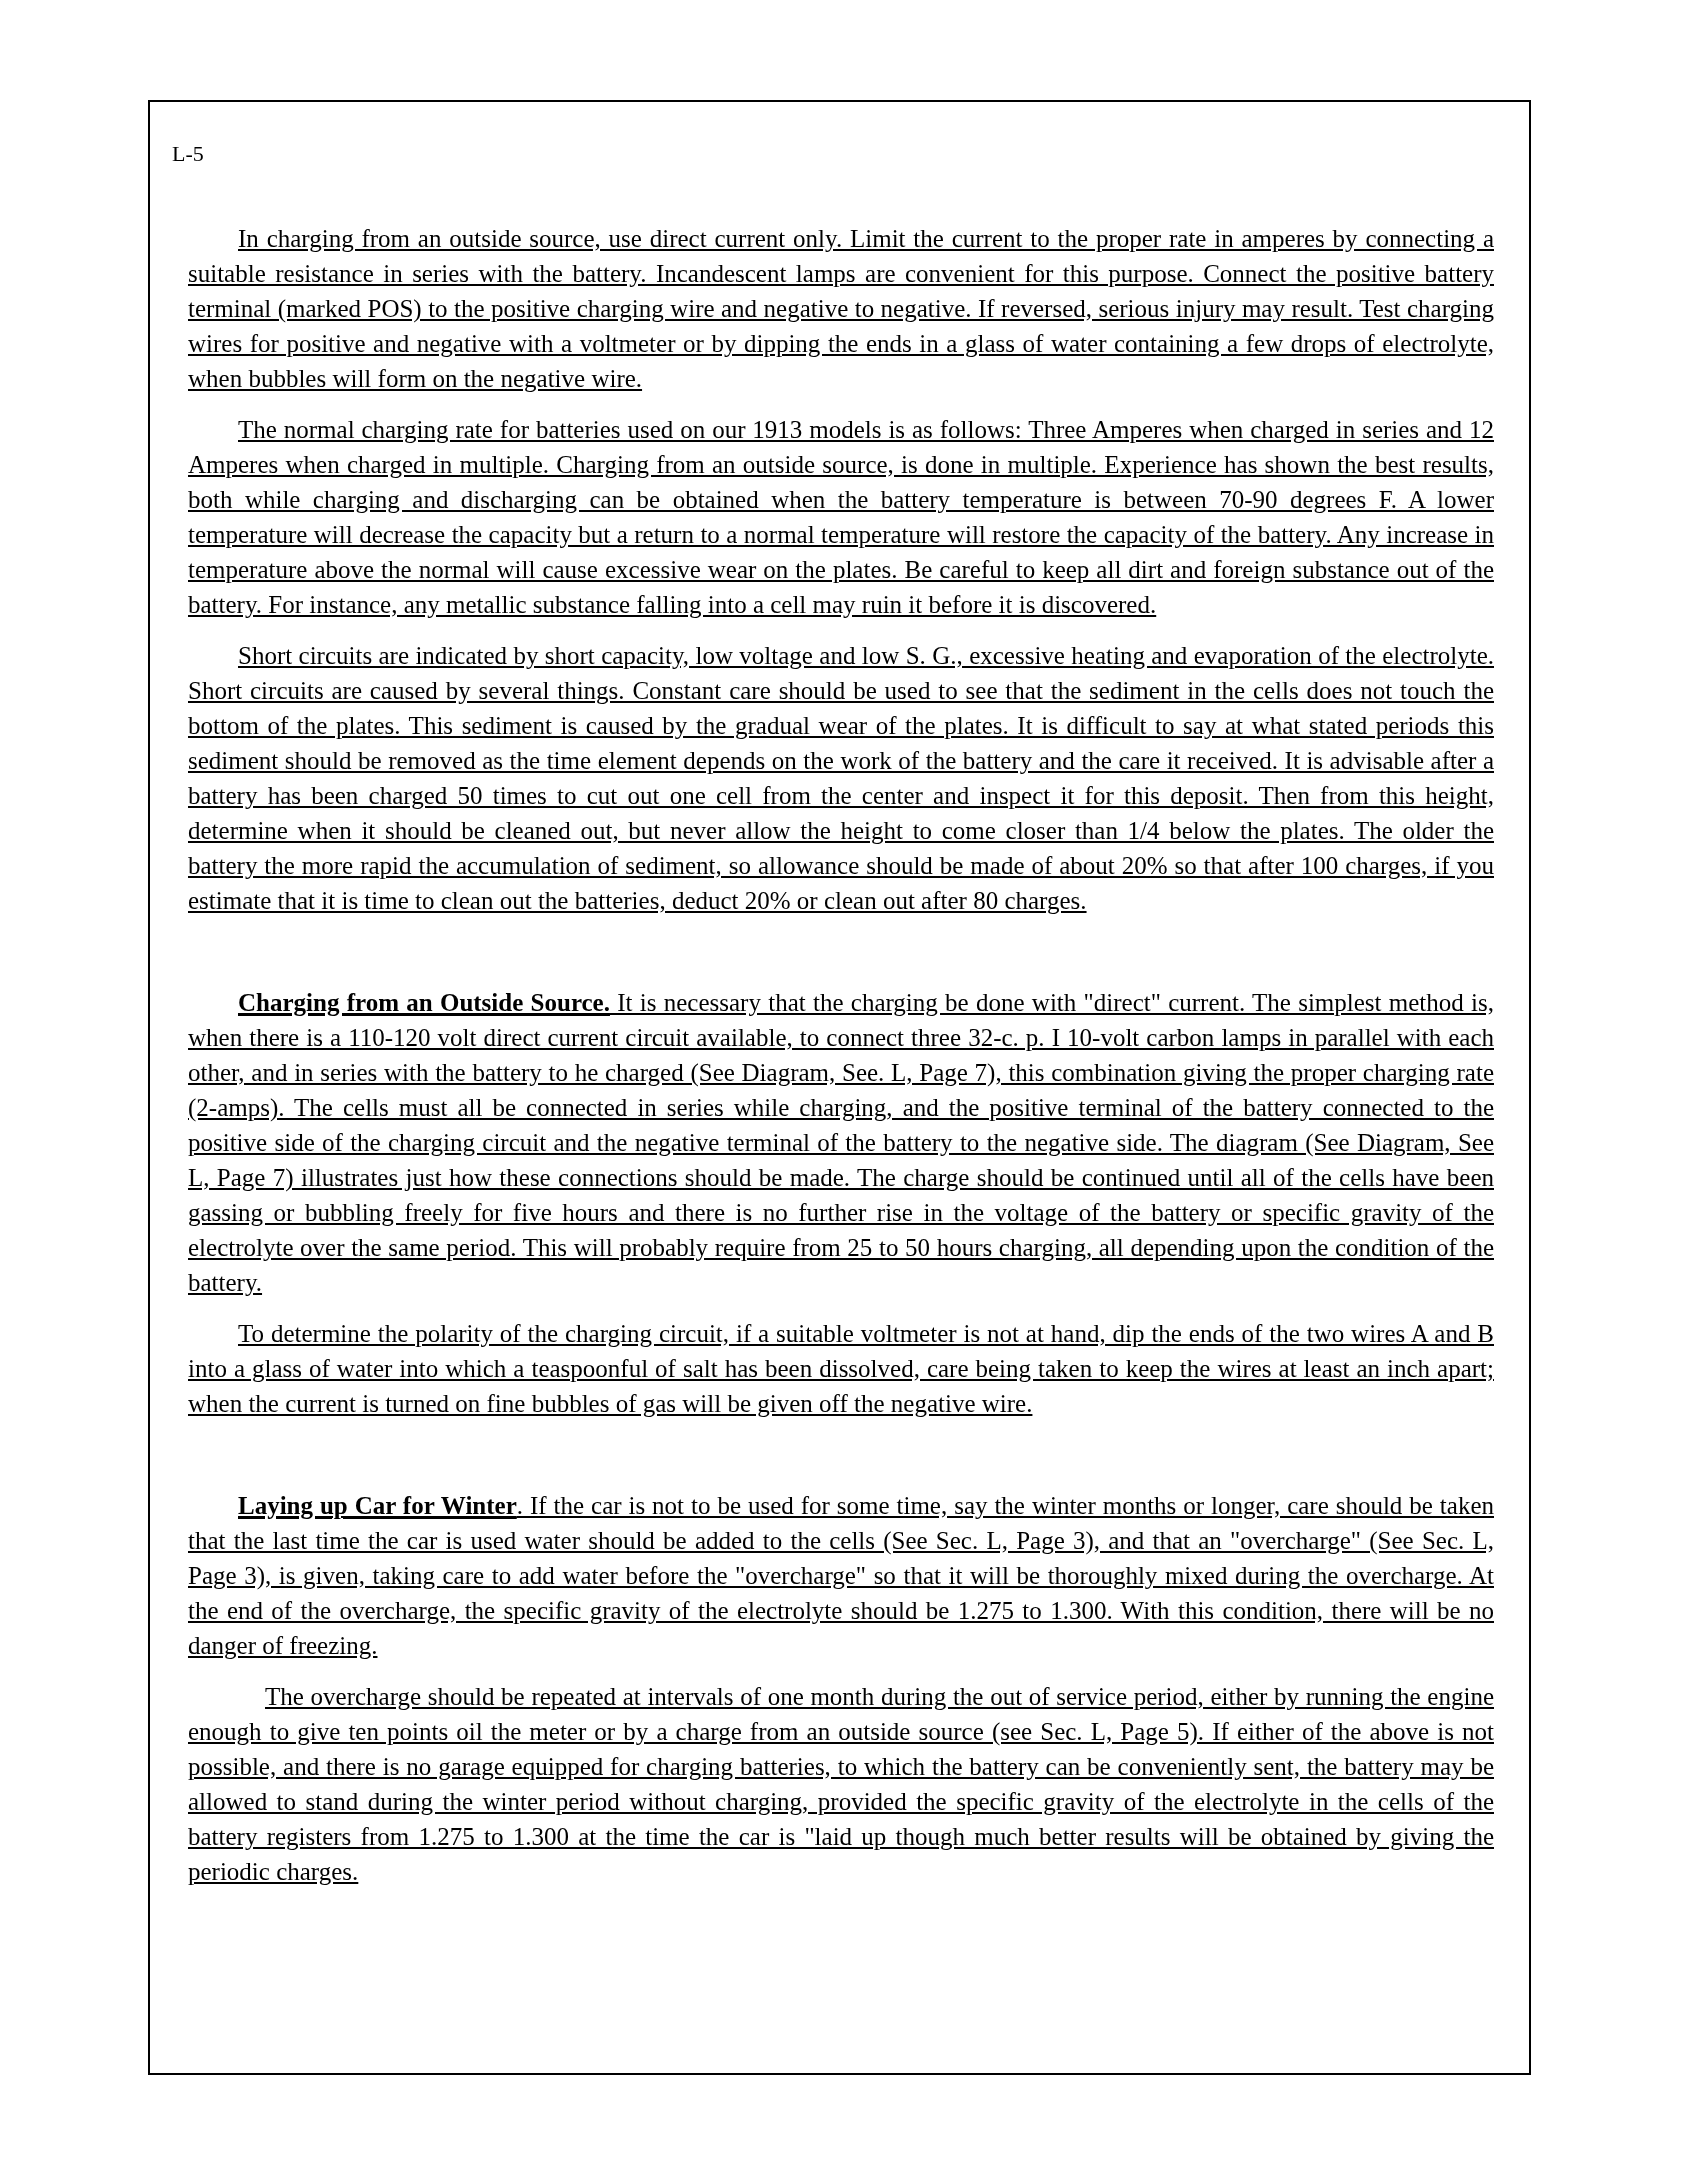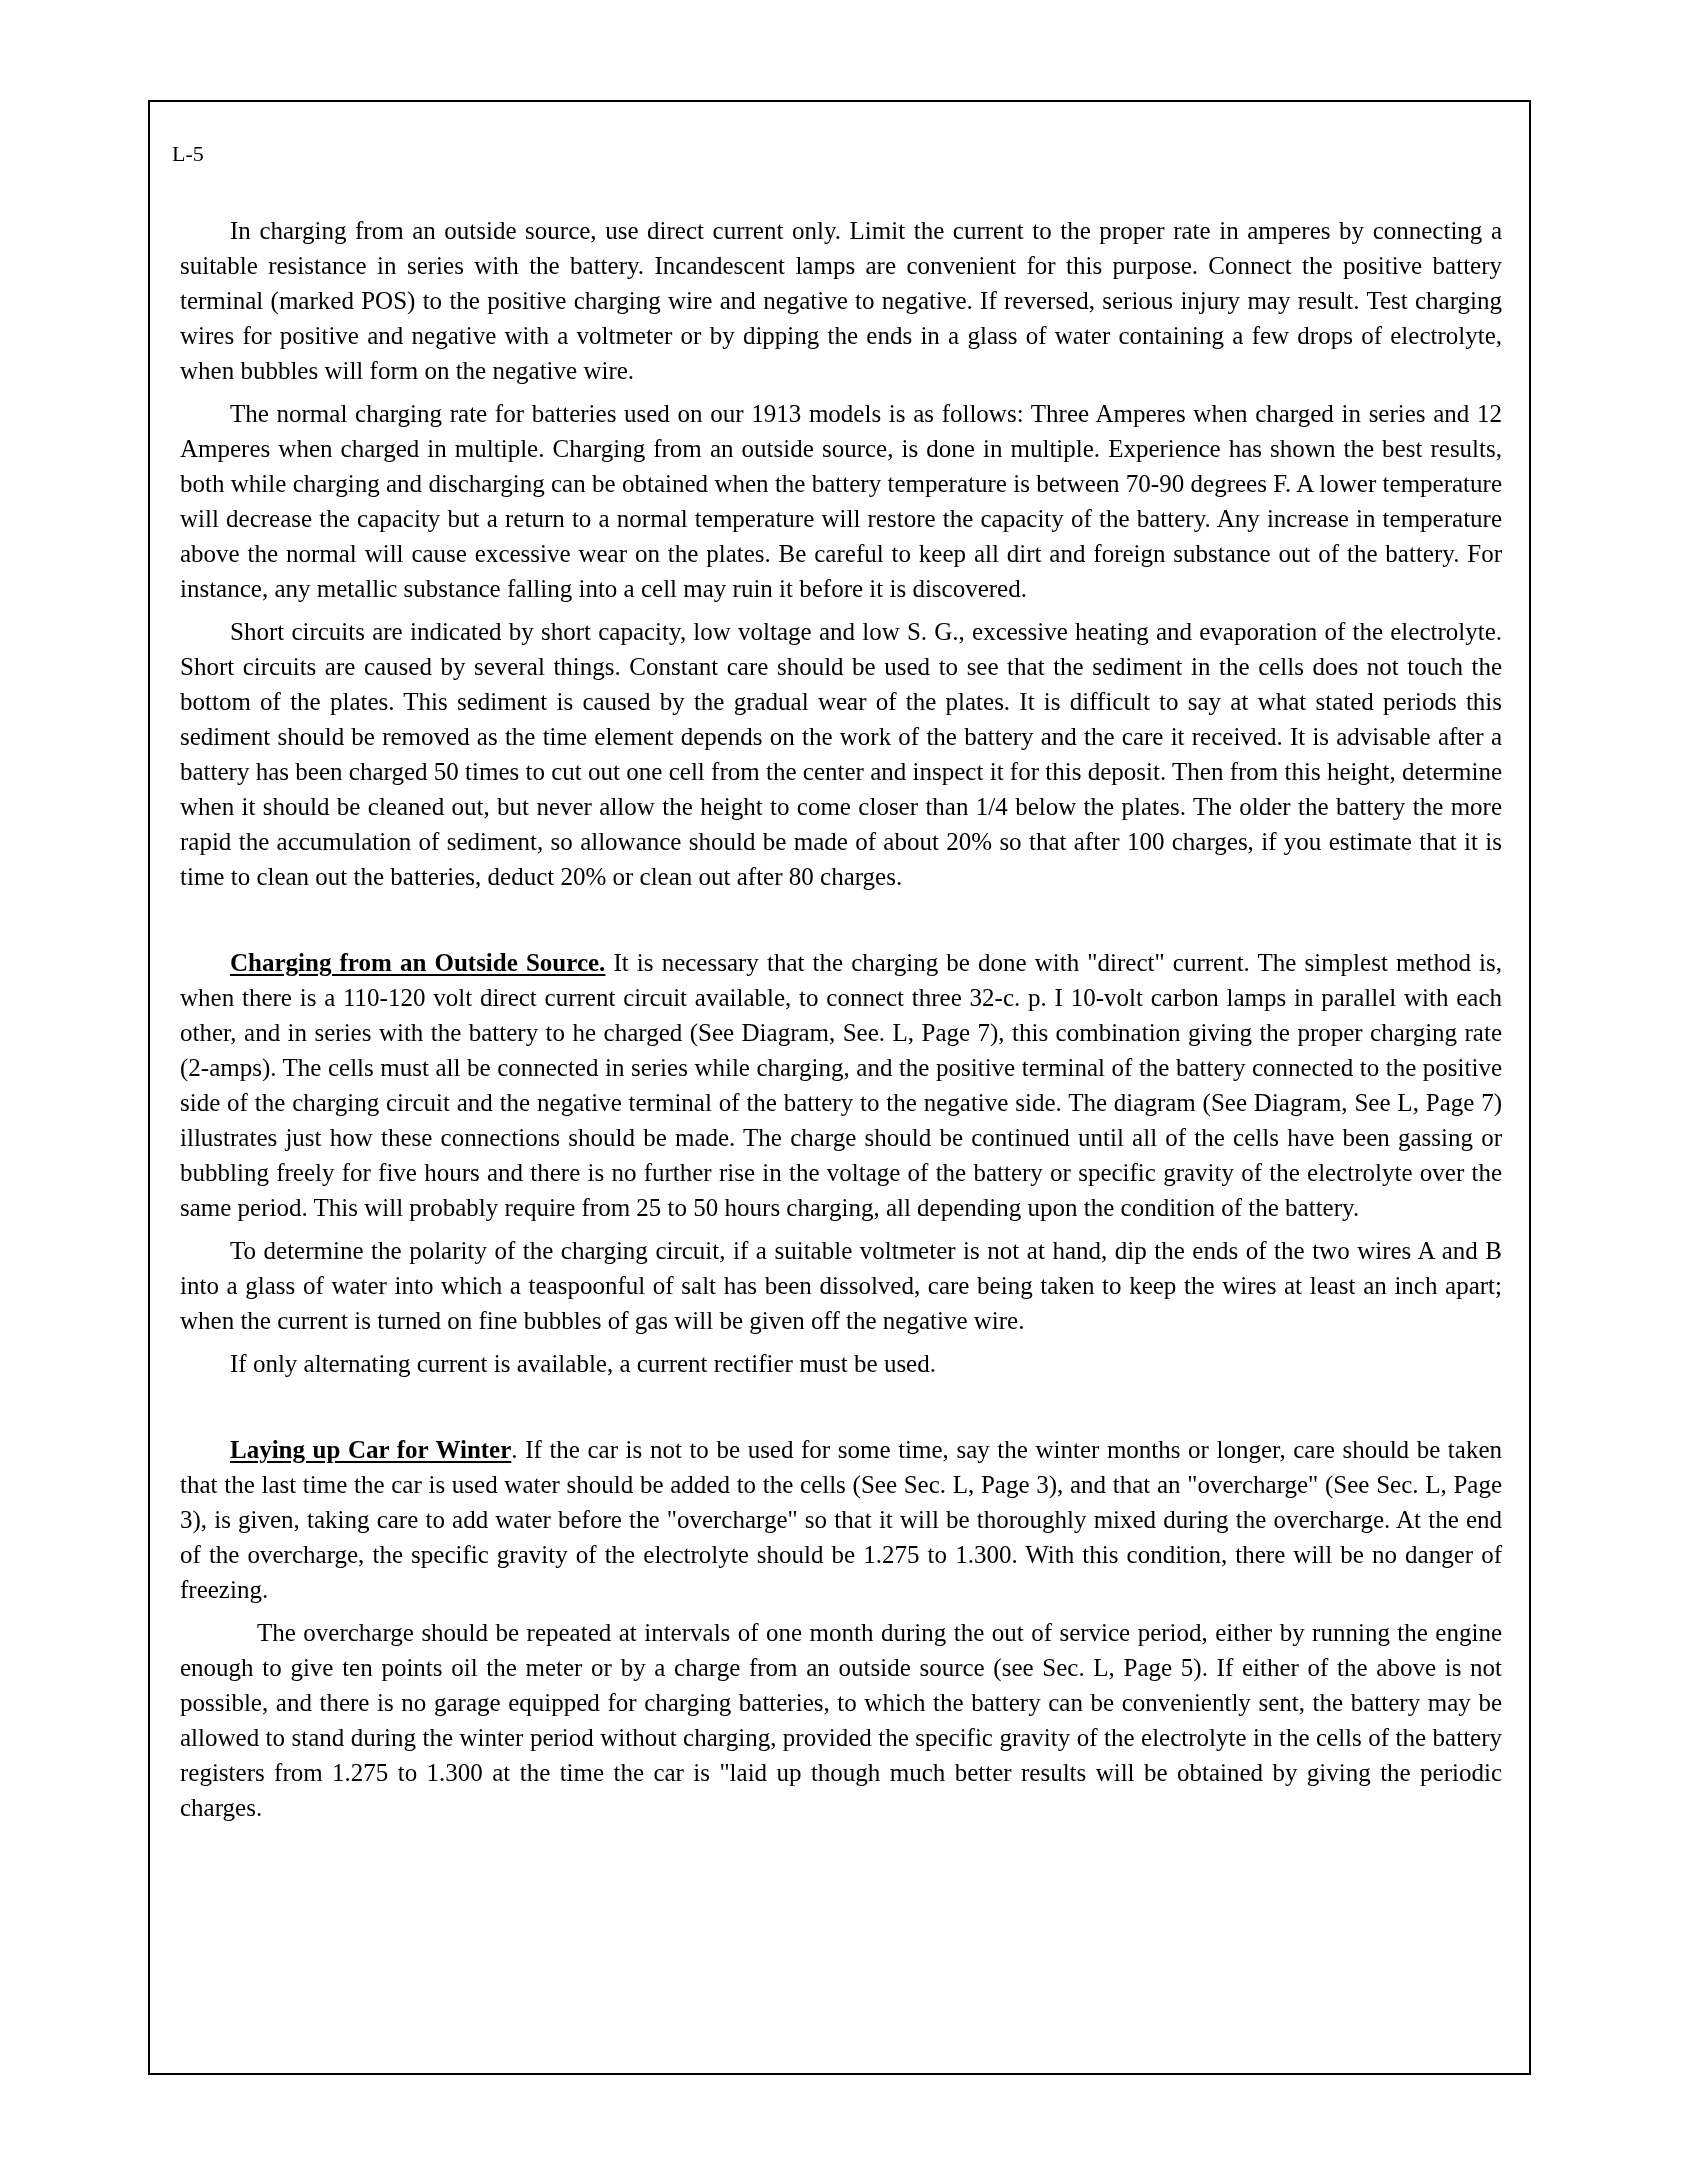--- a/index.html
+++ b/index.html
@@ -33,23 +33,24 @@
     }
     .body-text {
       position: absolute;
       left: 172px;
       top: 205px;
       width: 1338px;
       font-size: 25px;
       line-height: 35px;
     }
     .para {
-      margin: 8px;
+      margin: 16px;
       text-align: justify;
       text-indent: 50px;
+      text-decoration: underline;
     }
     .para.wide-indent {
       text-indent: 77px;
     }
     .gap {
       height: 35px;
     }
     .heading {
       font-weight: bold;
       text-decoration: underline;
@@ -66,20 +67,19 @@
 
 <div class="body-text">
   <p class="para">In charging from an outside source, use direct current only. Limit the current to the proper rate in amperes by connecting a suitable resistance in series with the battery. Incandescent lamps are convenient for this purpose. Connect the positive battery terminal (marked POS) to the positive charging wire and negative to negative. If reversed, serious injury may result. Test charging wires for positive and negative with a voltmeter or by dipping the ends in a glass of water containing a few drops of electrolyte, when bubbles will form on the negative wire.</p>
   <p class="para">The normal charging rate for batteries used on our 1913 models is as follows: Three Amperes when charged in series and 12 Amperes when charged in multiple. Charging from an outside source, is done in multiple. Experience has shown the best results, both while charging and discharging can be obtained when the battery temperature is between 70-90 degrees F. A lower temperature will decrease the capacity but a return to a normal temperature will restore the capacity of the battery. Any increase in temperature above the normal will cause excessive wear on the plates. Be careful to keep all dirt and foreign substance out of the battery. For instance, any metallic substance falling into a cell may ruin it before it is discovered.</p>
   <p class="para">Short circuits are indicated by short capacity, low voltage and low S. G., excessive heating and evaporation of the electrolyte. Short circuits are caused by several things. Constant care should be used to see that the sediment in the cells does not touch the bottom of the plates. This sediment is caused by the gradual wear of the plates. It is difficult to say at what stated periods this sediment should be removed as the time element depends on the work of the battery and the care it received. It is advisable after a battery has been charged 50 times to cut out one cell from the center and inspect it for this deposit. Then from this height, determine when it should be cleaned out, but never allow the height to come closer than 1/4 below the plates. The older the battery the more rapid the accumulation of sediment, so allowance should be made of about 20% so that after 100 charges, if you estimate that it is time to clean out the batteries, deduct 20% or clean out after 80 charges.</p>
 
   <div class="gap"></div>
 
   <p class="para"><span class="heading">Charging from an Outside Source.</span><span> It is necessary that the charging be done with "direct" current. The simplest method is, when there is a 110-120 volt direct current circuit available, to connect three 32-c. p. I 10-volt carbon lamps in parallel with each other, and in series with the battery to he charged (See Diagram, See. L, Page 7), this combination giving the proper charging rate (2-amps). The cells must all be connected in series while charging, and the positive terminal of the battery connected to the positive side of the charging circuit and the negative terminal of the battery to the negative side. The diagram (See Diagram, See L, Page 7) illustrates just how these connections should be made. The charge should be continued until all of the cells have been gassing or bubbling freely for five hours and there is no further rise in the voltage of the battery or specific gravity of the electrolyte over the same period. This will probably require from 25 to 50 hours charging, all depending upon the condition of the battery.</span></p>
   <p class="para">To determine the polarity of the charging circuit, if a suitable voltmeter is not at hand, dip the ends of the two wires A and B into a glass of water into which a teaspoonful of salt has been dissolved, care being taken to keep the wires at least an inch apart; when the current is turned on fine bubbles of gas will be given off the negative wire.</p>
-  <p class="para">If only alternating current is available, a current rectifier must be used.</p>
 
   <div class="gap"></div>
 
   <p class="para"><span class="heading">Laying up Car for Winter</span><span>. If the car is not to be used for some time, say the winter months or longer, care should be taken that the last time the car is used water should be added to the cells (See Sec. L, Page 3), and that an "overcharge" (See Sec. L, Page 3), is given, taking care to add water before the "overcharge" so that it will be thoroughly mixed during the overcharge. At the end of the overcharge, the specific gravity of the electrolyte should be 1.275 to 1.300. With this condition, there will be no danger of freezing.</span></p>
   <p class="para wide-indent">The overcharge should be repeated at intervals of one month during the out of service period, either by running the engine enough to give ten points oil the meter or by a charge from an outside source (see Sec. L, Page 5). If either of the above is not possible, and there is no garage equipped for charging batteries, to which the battery can be conveniently sent, the battery may be allowed to stand during the winter period without charging, provided the specific gravity of the electrolyte in the cells of the battery registers from 1.275 to 1.300 at the time the car is "laid up though much better results will be obtained by giving the periodic charges.</p>
 </div>
 
 
 </body></html>

